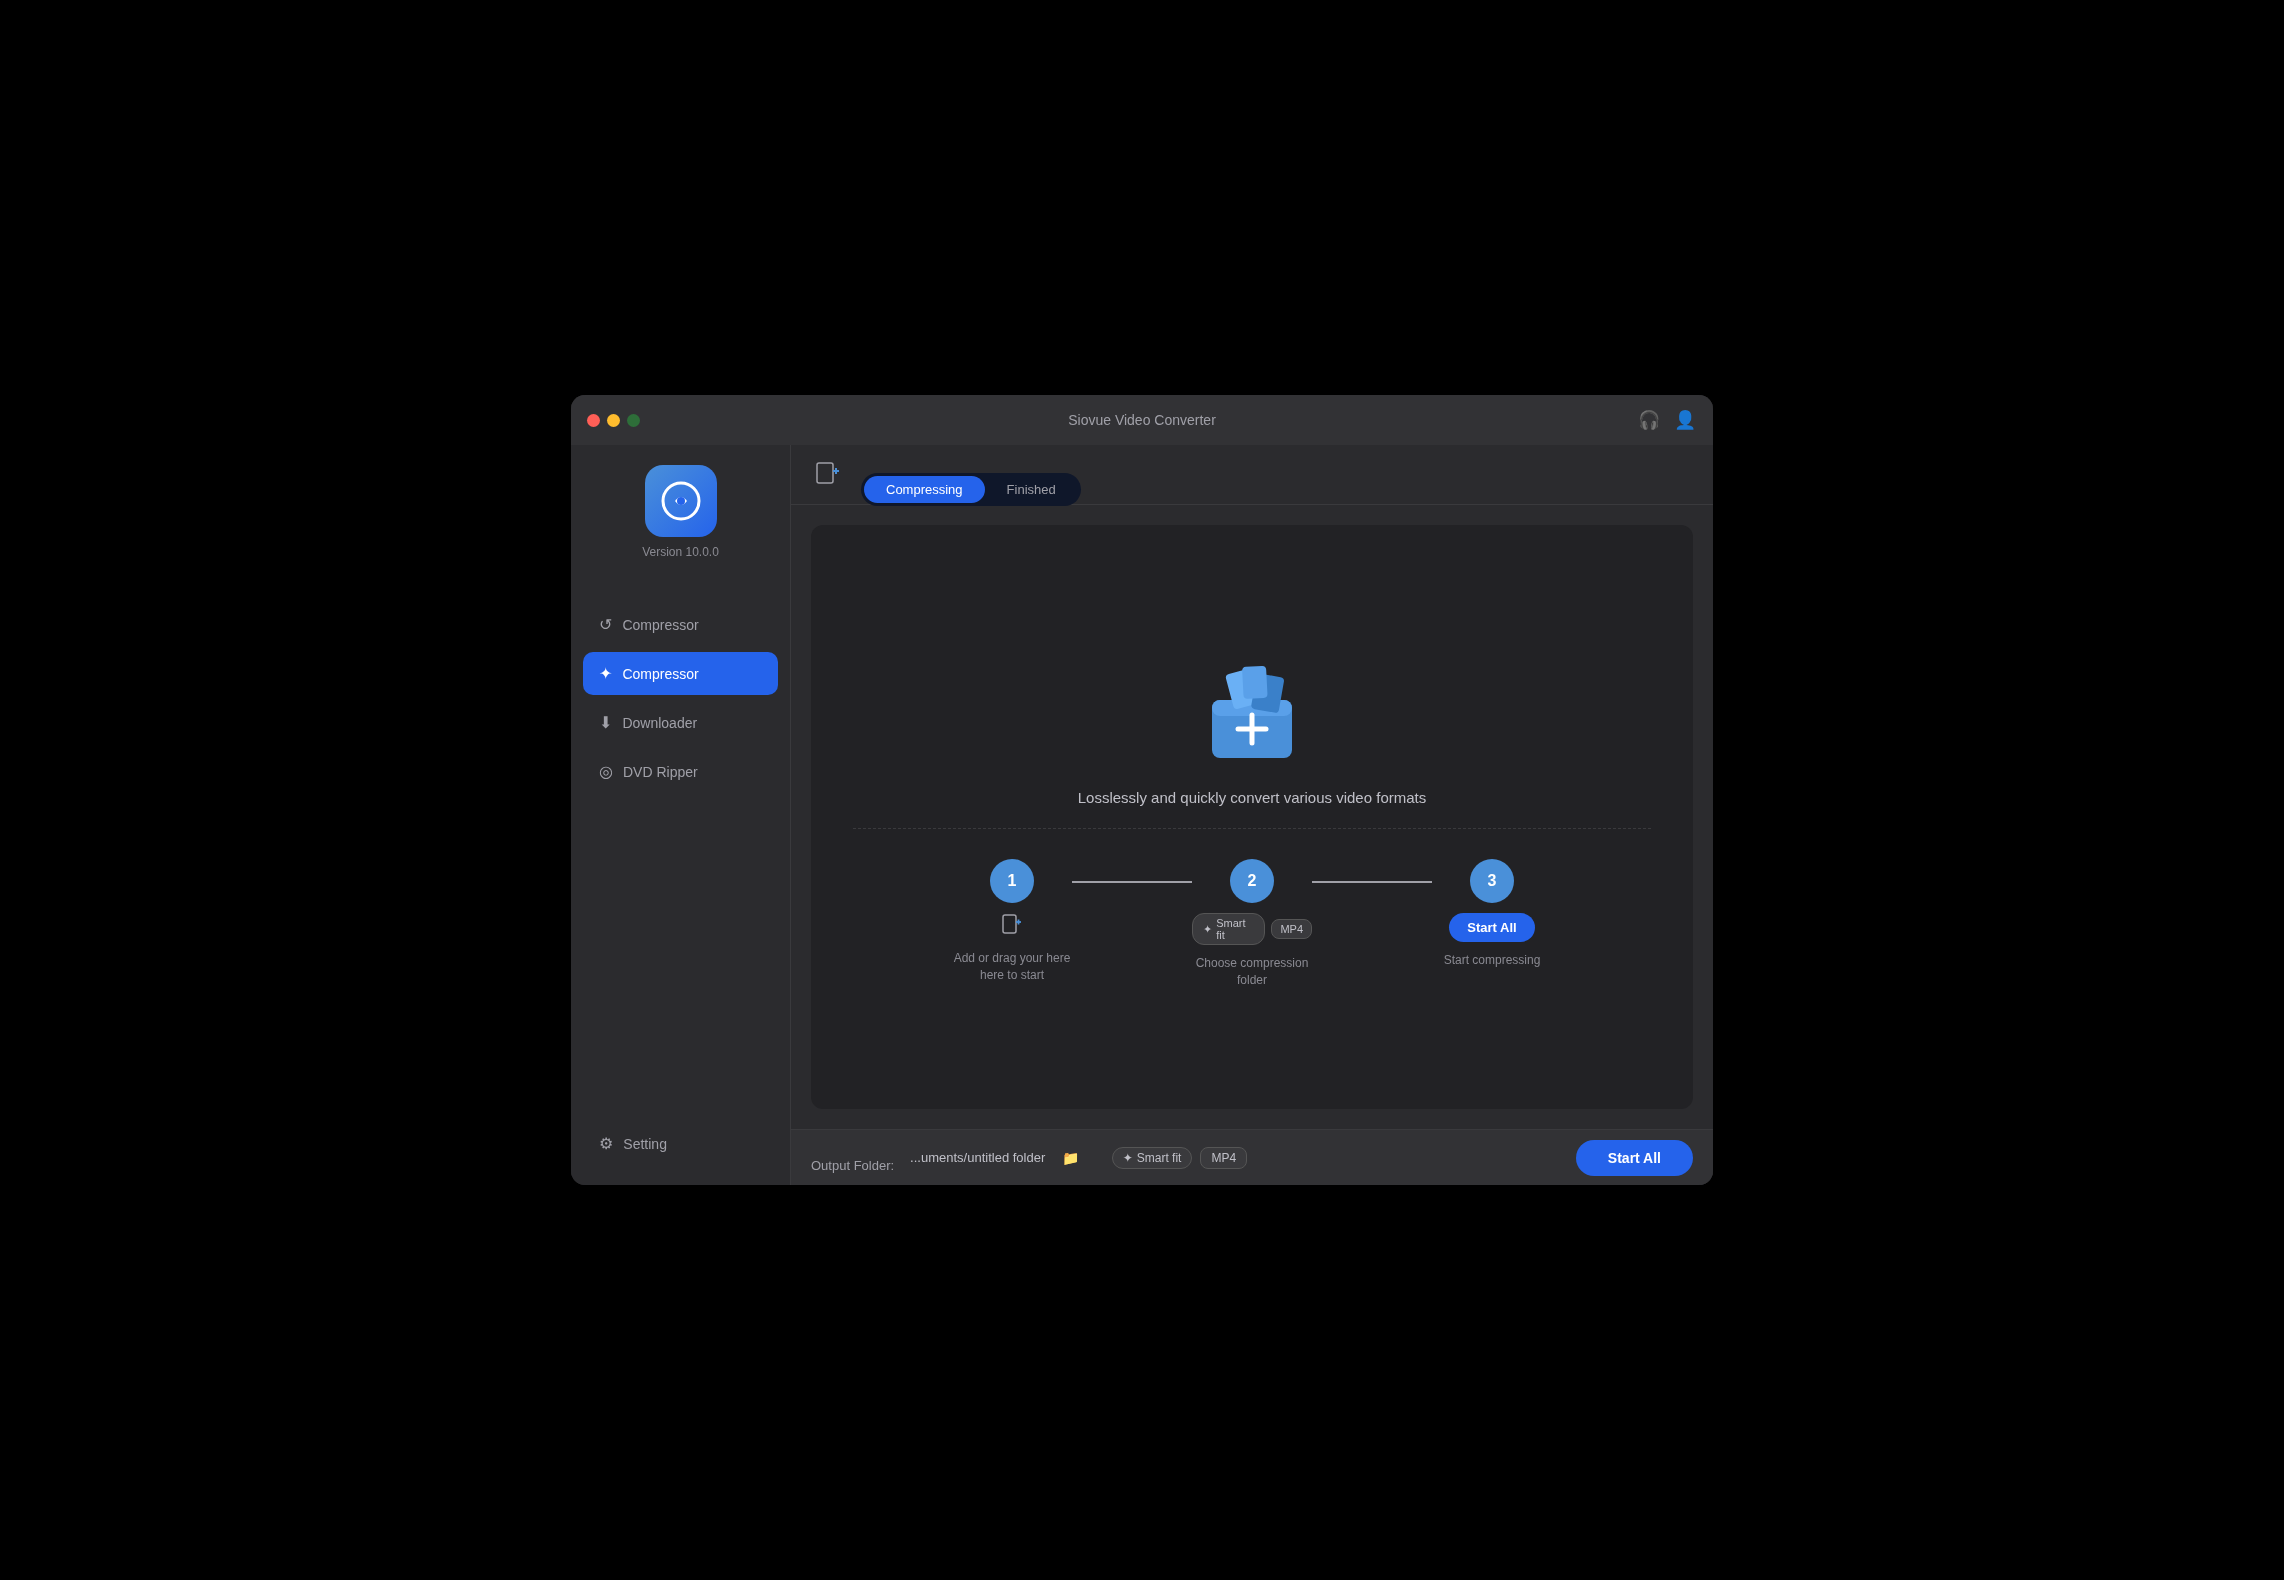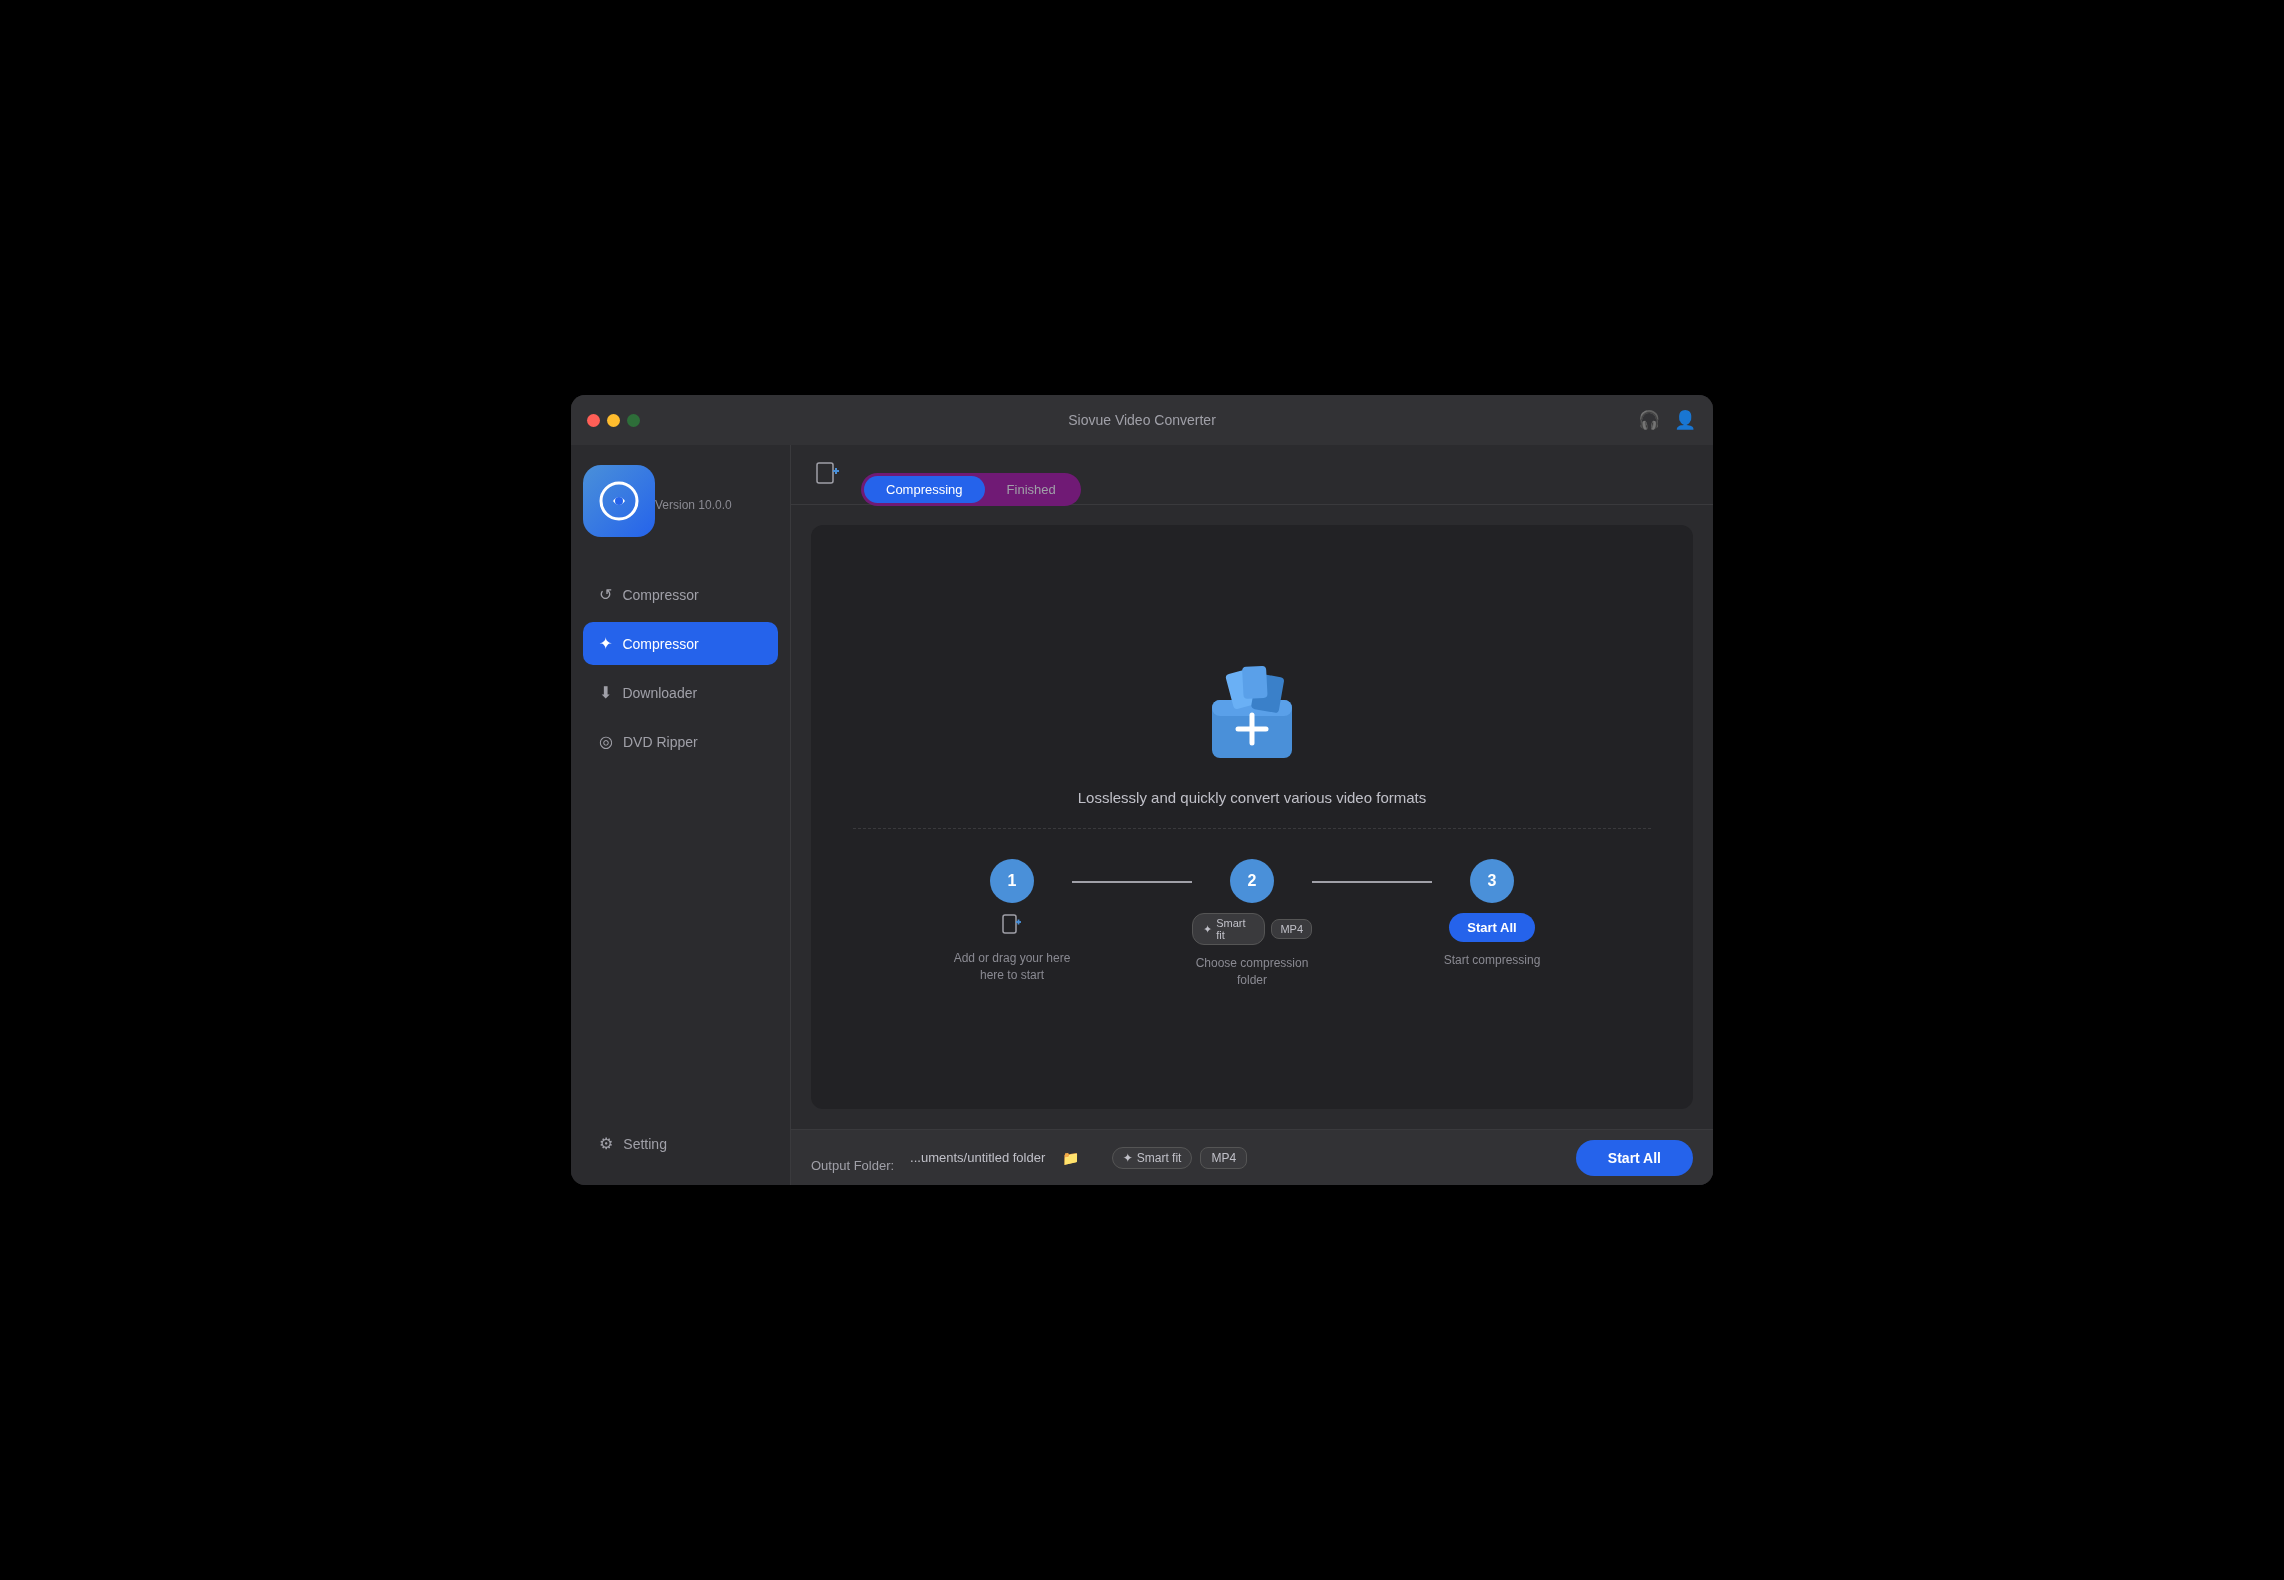--- a/index.html
+++ b/index.html
@@ -74,23 +74,23 @@
       width: 220px;
       background: #2b2b2e;
       padding: 20px 12px;
       display: flex;
       flex-direction: column;
       flex-shrink: 0;
       border-right: 1px solid #3a3a3d;
     }
     .app-logo {
       display: flex;
-      flex-direction: row;
-      align-items: center;
-      margin-bottom: 28px;
+      flex-direction: column;
+      align-items: center;
+      margin-bottom: 44px;
     }
     .logo-icon {
       width: 72px;
       height: 72px;
       background: linear-gradient(135deg, #4a90d9, #2563eb);
       border-radius: 18px;
       display: flex;
       align-items: center;
       justify-content: center;
       margin-bottom: 8px;
@@ -156,21 +156,21 @@
       gap: 16px;
     }
     .add-file-btn {
       color: #a0a0a8;
       font-size: 22px;
       cursor: pointer;
       padding: 4px;
     }
     .tab-group {
       display: flex;
-      background: #701a75;
+      background: #0f172a;
       border-radius: 20px;
       padding: 3px;
       margin-top: 29px;
     }
     .tab {
       padding: 6px 22px;
       border-radius: 16px;
       font-size: 13px;
       font-weight: 500;
       cursor: pointer;

